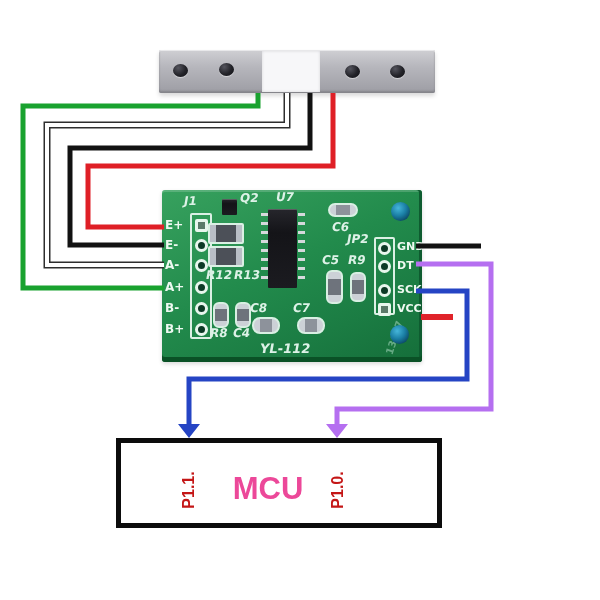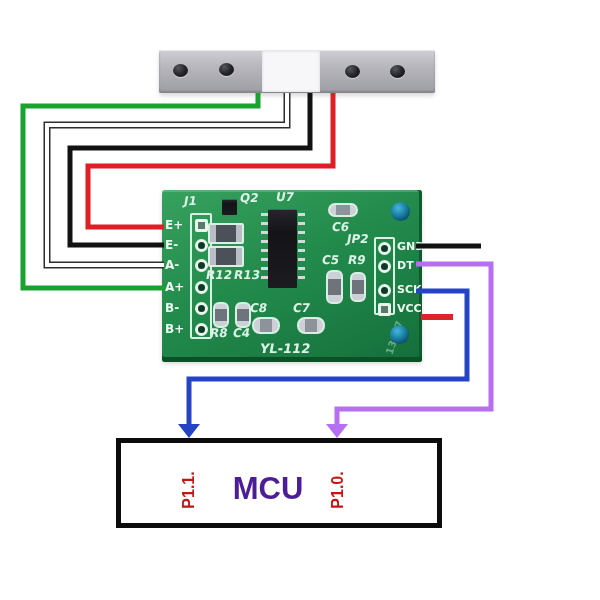--- a/index.html
+++ b/index.html
@@ -44,21 +44,21 @@
     background:linear-gradient(90deg,#b9bec6 0 18%, #4c5058 18% 82%, #b9bec6 82% 100%); }
   .mount { position:absolute; width:19px; height:19px; border-radius:50%;
     background:radial-gradient(circle at 38% 32%, #45b6da 0%, #1a7ea4 45%, #0b4663 80%, #093950 100%); }
   .wm { position:absolute; color:#a8d8bf; opacity:.55; font-size:10px; font-weight:bold;
     transform:rotate(-72deg); }
 
   
   .mcu { position:absolute; left:116px; top:438px; width:326px; height:90px;
     background:#ffffff; border:5px solid #0c0c0c; }
   .mcu-title { position:absolute; left:87px; top:28px; width:120px; text-align:center;
-    color:#4c1d95; font-family:"Liberation Sans", sans-serif; font-weight:bold; font-size:31px; }
+    color:#ec4899; font-family:"Liberation Sans", sans-serif; font-weight:bold; font-size:31px; }
   .vtext { position:absolute; width:64px; height:64px; display:flex; align-items:center;
     justify-content:center; transform:rotate(-90deg);
     color:#c41616; font-family:"Liberation Sans", sans-serif; font-weight:bold; font-size:16px; }
 
   svg.wires { position:absolute; left:0; top:0; width:600px; height:600px; pointer-events:none; }
 </style>
 </head>
 <body>
 
 <div class="stage">

